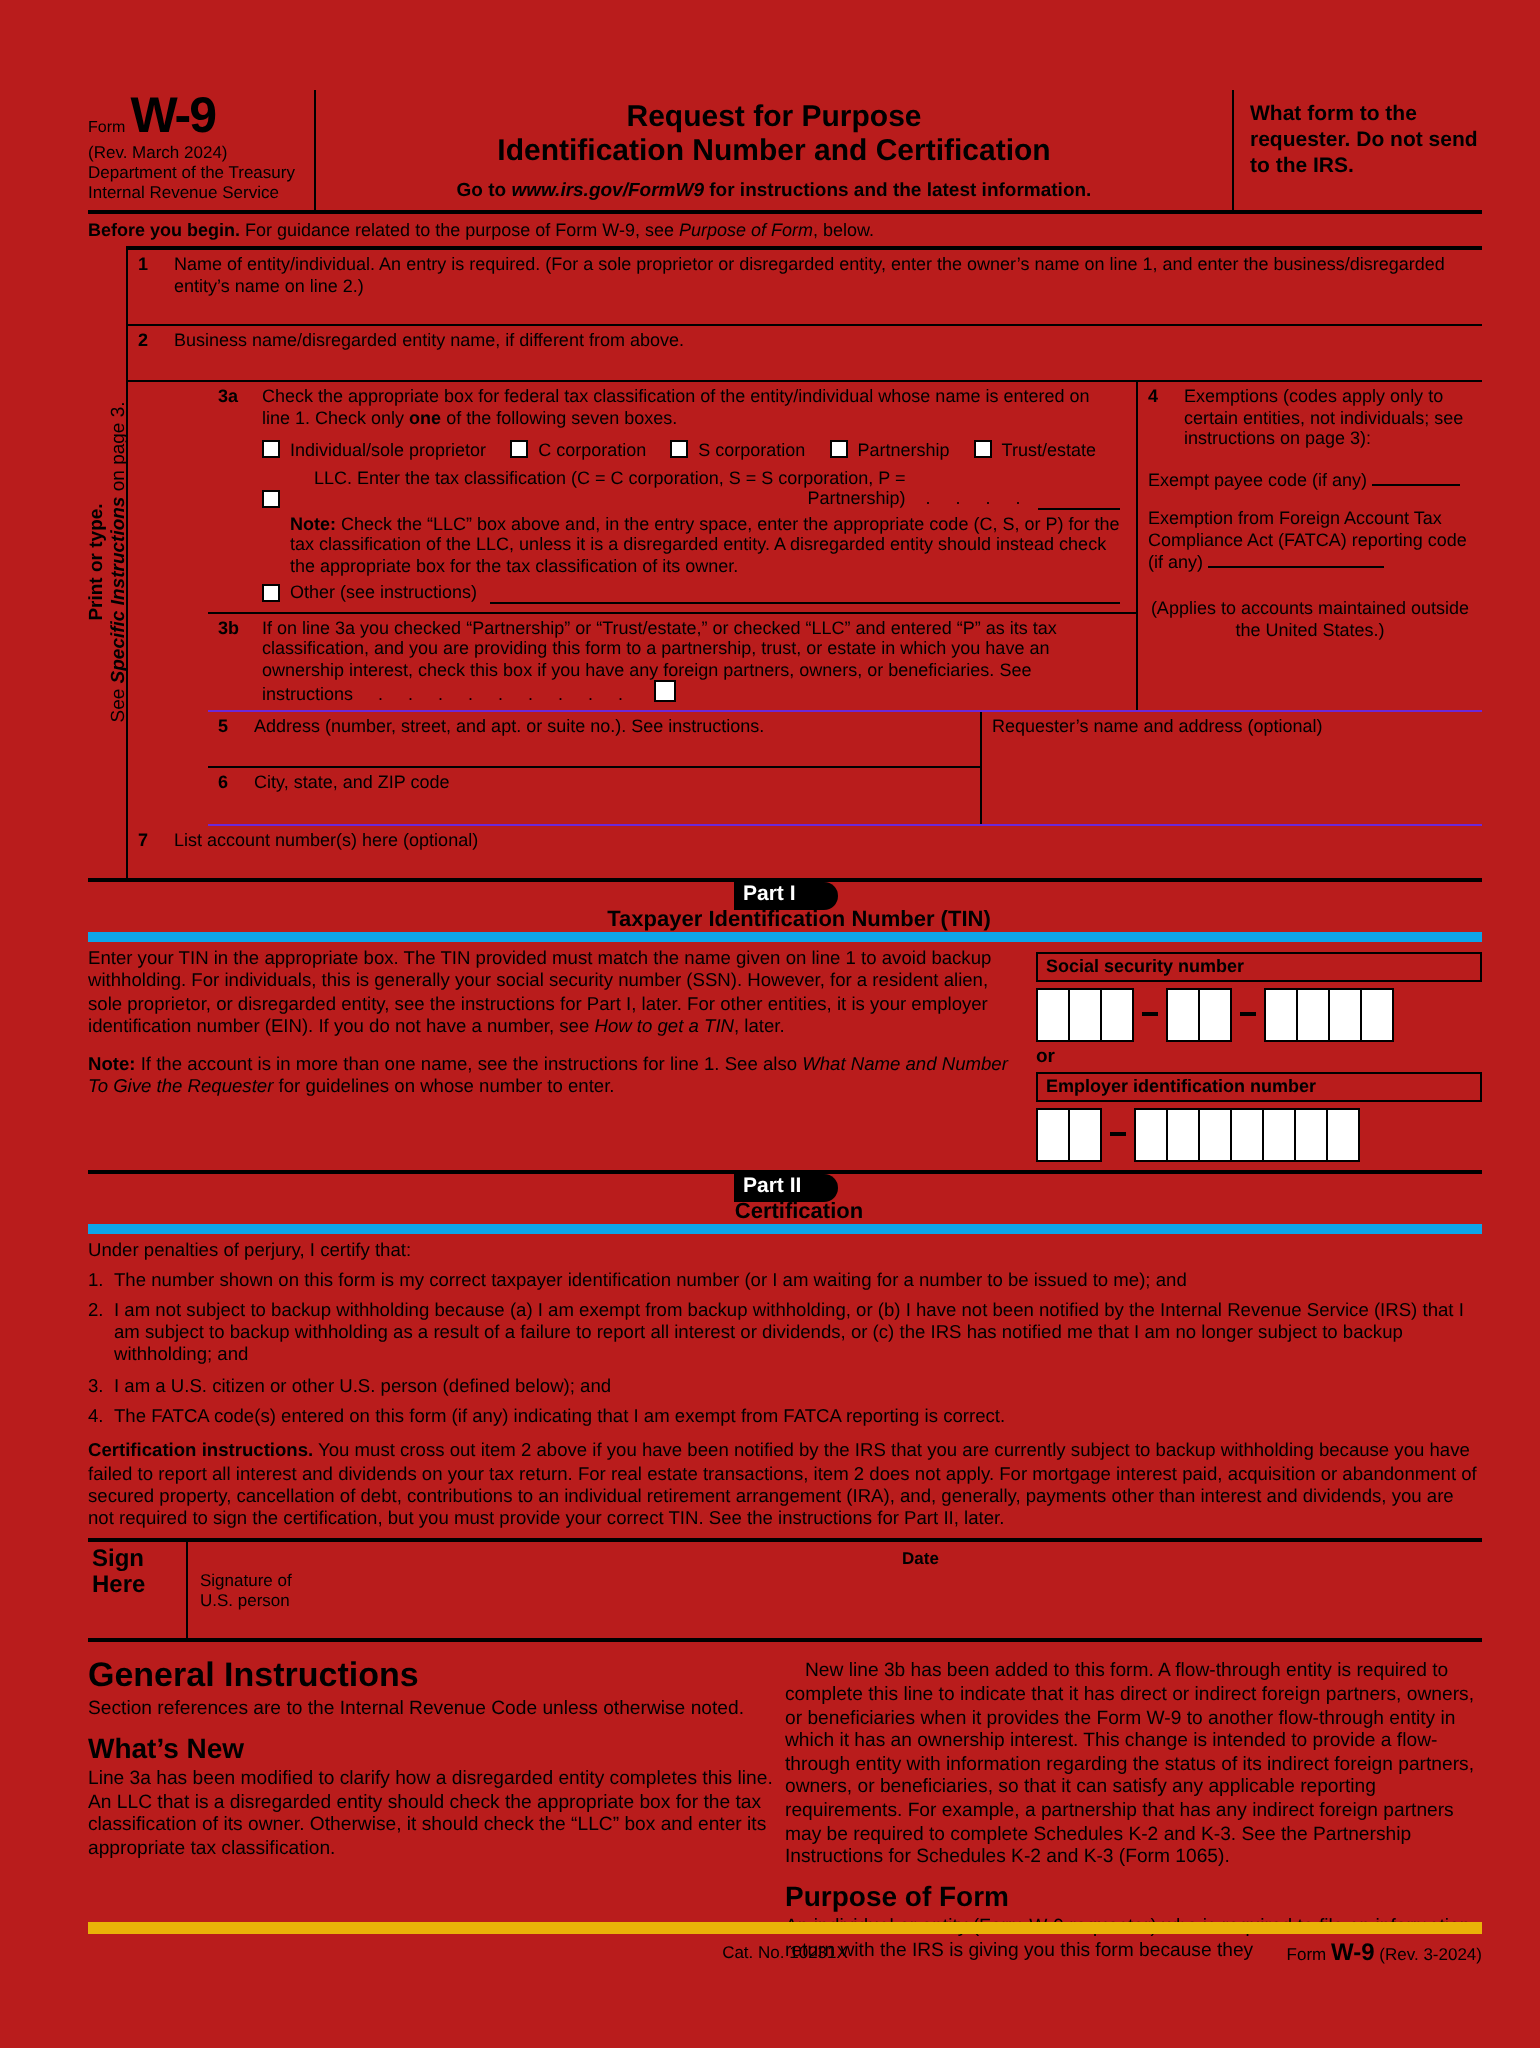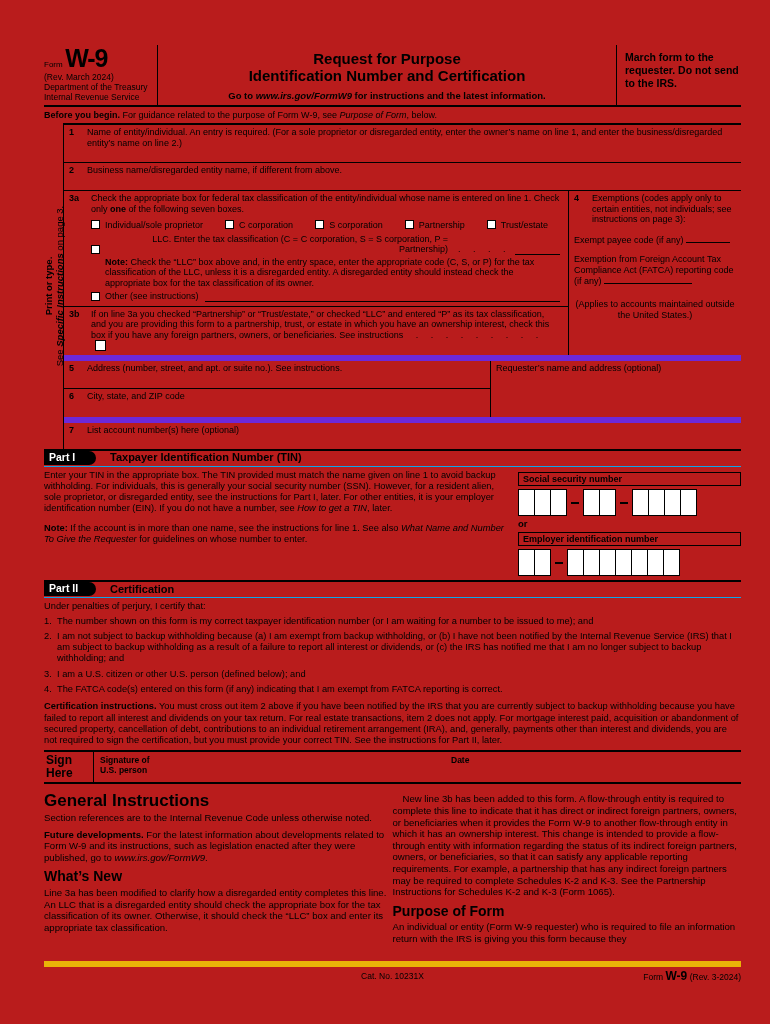--- a/index.html
+++ b/index.html
@@ -28,21 +28,21 @@
   .side-rot { position:absolute; width:330px; height:22px; left:50%; top:50%;
               margin-left:-165px; margin-top:-11px; transform:rotate(-90deg);
               text-align:center; font-size:9.5px; line-height:11px; white-space:nowrap; }
   .tbl { flex:1; border-left:1px solid #000; border-top:2px solid #000; }
   .frow { border-bottom:1px solid #000; display:flex; padding:2px 4px 0 5px; }
   .num { font-weight:bold; width:18px; flex:none; }
   .num.wide { width:22px; }
   .ftext { flex:1; padding-right:4px; }
   .h38 { min-height:38px; } .h28 { min-height:28px; } .h26 { min-height:26px; }
 
-  .group { display:flex; border-bottom:6px solid #6d28d9; }
+  .group { display:flex; border-bottom:1px solid #6d28d9;margin-left:40px; }
   .gleft { flex:1; display:flex; flex-direction:column; }
   .gright4 { width:173px; border-left:1px solid #000; padding:2px 5px 2px 5px; }
   .gright56 { width:251px; border-left:1px solid #000; padding:2px 5px; }
   .row3a { border-bottom:1px solid #000; padding:2px 4px 4px 5px; display:flex; }
   .row3b { padding:2px 4px 2px 5px; display:flex; min-height:40px; }
 
   .cb { display:inline-block; width:9px; height:9px; border:1px solid #000; background:#fff;
         vertical-align:-1px; flex:none; }
   .cb.big { width:11px; height:11px; }
   .cbrow { display:flex; justify-content:space-between; margin:6px 0 3px; padding-right:12px;text-align:center; }
@@ -58,22 +58,22 @@
   .otherline .blank { flex:1; margin-left:6px; }
 
   .l4title { display:flex; }
   .entry1 { margin-top:9px; }
   .fatca { margin-top:9px; }
   .applies { text-align:center; margin-top:12px; line-height:11px; }
   .tbx { display:flex; align-items:flex-end; }
   .tbx .cb { margin-left:4px; }
 
   
-  .partbar { display:flex; align-items:center; border-top:2px solid #000; border-bottom:1px solid #0ea5e9;
-             padding:0 0 1px; }
+  .partbar { display:flex; align-items:center; border-top:2px solid #000; border-bottom:5px solid #0ea5e9;
+             padding:0 0 1px;flex-direction:column; }
   .chip { background:#000; color:#fff; font-weight:bold; font-size:10.5px; line-height:13px;
           padding:0 12px 1px 5px; border-radius:0 8px 8px 0; min-width:52px; }
   .ptitle { font-weight:bold; font-size:11px; margin-left:14px; }
 
   .p1body { display:flex; padding:3px 0 4px; }
   .p1left { flex:1; padding-right:10px; font-size:9.3px; line-height:11.3px; }
   .p1note { margin-top:8px; }
   .p1right { width:223px; font-size:9px; }
   .tinlabel { border:1px solid #000; padding:1px 4px; font-weight:bold; display:block; margin-top:2px; }
   .boxrow { display:flex; align-items:center; margin-top:3px; }
@@ -85,21 +85,21 @@
 
   .p2intro { margin-top:3px; font-size:9.3px; }
   .p2item { position:relative; padding-left:13px; margin-top:4px; font-size:9.3px; line-height:11.3px; }
   .p2item .n { position:absolute; left:0; }
   .certp { margin-top:6px; font-size:9.3px; line-height:11.3px; }
 
   .signrow { display:flex; border-top:2px solid #000; border-bottom:2px solid #000; min-height:30px; margin-top:4px; }
   .sign-label { width:50px; font-weight:bold; font-size:12px; line-height:13px; padding:2px 0 2px 2px;
                 border-right:1px solid #000; }
   .sigcell { flex:1; display:flex; }
-  .sig-of { padding:3px 6px; font-weight:bold; font-size:8.5px; line-height:10px; width:150px; }
+  .sig-of { padding:14px 6px; font-weight:normal; font-size:8.5px; line-height:10px; width:150px; }
   .sig-area { flex:1; }
   .datecell { width:290px; font-weight:bold; font-size:8.5px; padding:3px 0; }
 
   
   .instr { display:flex; gap:0; margin-top:9px; }
   .icol { flex:1; font-size:9.6px; line-height:11.6px; }
   .icol p { margin-bottom:5px; }
   .gi-title { font-size:17px; font-weight:bold; margin:2px 0 5px; }
   .sub-title { font-size:14px; font-weight:bold; margin:8px 0 4px; }
   .indent1 { text-indent:10px; }
@@ -126,21 +126,21 @@
       <div class="dept">Department of the Treasury</div>
       <div class="dept">Internal Revenue Service</div>
     </div>
     <div class="hdr-center">
       <div class="hdr-title">
         <span>Request for Purpose</span><br>
         <span>Identification Number and Certification</span>
       </div>
       <div class="goto"><span>Go to </span><i>www.irs.gov/FormW9</i><span> for instructions and the latest information.</span></div>
     </div>
-    <div class="hdr-right">March form to the requester. Do not send to the IRS.</div>
+    <div class="hdr-right">What form to the requester. Do not send to the IRS.</div>
   </div>
 
   <div class="byb"><b>Before you begin.</b><span> For guidance related to the purpose of Form W-9, see </span><i>Purpose of Form</i><span>, below.</span></div>
 
   <div class="formtable">
     <div class="side">
       <div class="side-rot">
         <b>Print or type.</b><br>
         <span>See </span><b><i>Specific Instructions</i></b><span> on page 3.</span>
       </div>
@@ -307,21 +307,20 @@
       <div class="datecell">
         <span>Date</span>
       </div>
     </div>
   </div>
 
   <div class="instr">
     <div class="icol">
       <div class="gi-title">General Instructions</div>
       <p>Section references are to the Internal Revenue Code unless otherwise noted.</p>
-      <p><b>Future developments.</b><span> For the latest information about developments related to Form W-9 and its instructions, such as legislation enacted after they were published, go to </span><i>www.irs.gov/FormW9</i><span>.</span></p>
       <div class="sub-title">What’s New</div>
       <p>Line 3a has been modified to clarify how a disregarded entity completes this line. An LLC that is a disregarded entity should check the appropriate box for the tax classification of its owner. Otherwise, it should check the “LLC” box and enter its appropriate tax classification.</p>
     </div>
     <div class="icol">
       <p class="indent1">New line 3b has been added to this form. A flow-through entity is required to complete this line to indicate that it has direct or indirect foreign partners, owners, or beneficiaries when it provides the Form W-9 to another flow-through entity in which it has an ownership interest. This change is intended to provide a flow-through entity with information regarding the status of its indirect foreign partners, owners, or beneficiaries, so that it can satisfy any applicable reporting requirements. For example, a partnership that has any indirect foreign partners may be required to complete Schedules K-2 and K-3. See the Partnership Instructions for Schedules K-2 and K-3 (Form 1065).</p>
       <div class="sub-title">Purpose of Form</div>
       <p>An individual or entity (Form W-9 requester) who is required to file an information return with the IRS is giving you this form because they</p>
     </div>
   </div>
  </div>

